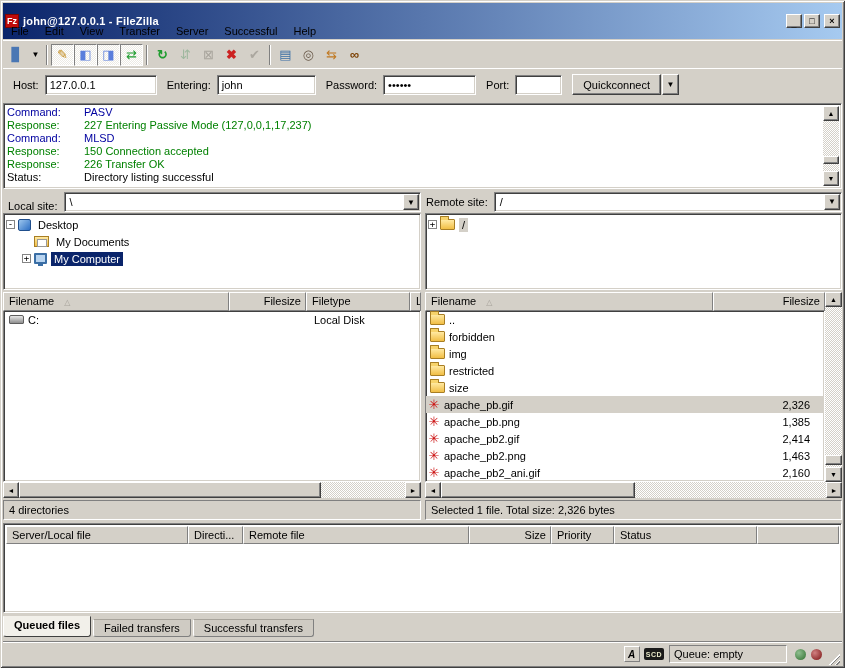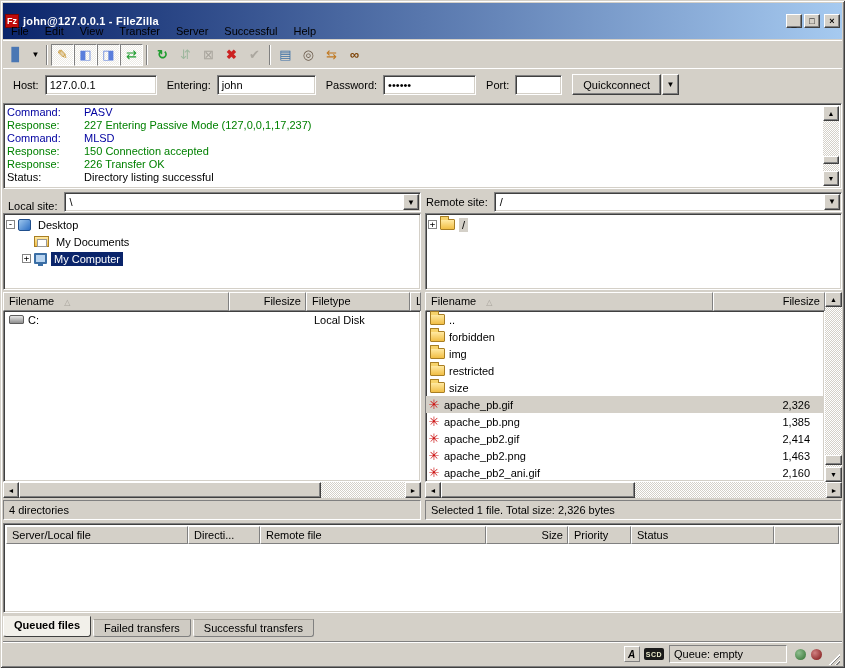--- a/index.html
+++ b/index.html
@@ -390,21 +390,21 @@
     <div class="thumb" style="left:16px; width:194px;"></div>
     <div class="sb-btn raised" style="right:0; width:16px; height:16px;">►</div>
   </div>
 
   <div class="statusline" style="left:3px; width:418px;">4 directories</div>
   <div class="statusline" style="left:425px; width:417px;">Selected 1 file. Total size: 2,326 bytes</div>
 
   <div class="queue sunken">
     <div class="queue-hdr">
       <div class="hcell raised-lite" style="width:182px">Server/Local file</div>
-      <div class="hcell raised-lite" style="width:72px">Directi...</div>
+      <div class="hcell raised-lite" style="width:55px">Directi...</div>
       <div class="hcell raised-lite" style="width:226px">Remote file</div>
       <div class="hcell raised-lite right" style="width:82px">Size</div>
       <div class="hcell raised-lite" style="width:63px">Priority</div>
       <div class="hcell raised-lite" style="width:143px">Status</div>
       <div class="hcell raised-lite" style="flex:1"></div>
     </div>
   </div>
 
   <div class="tabs">
     <div class="tab active">Queued files</div>

